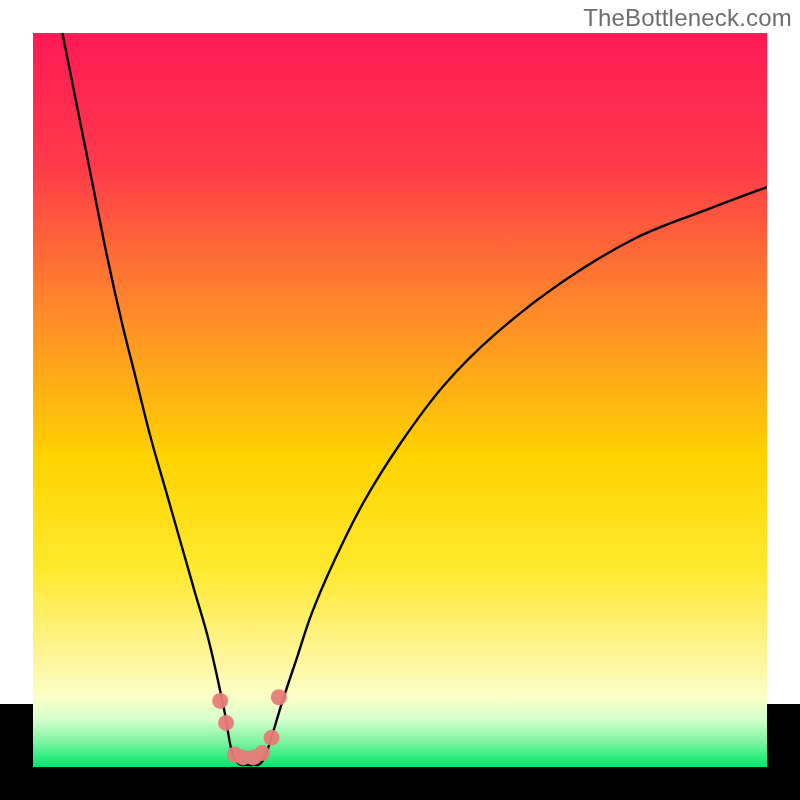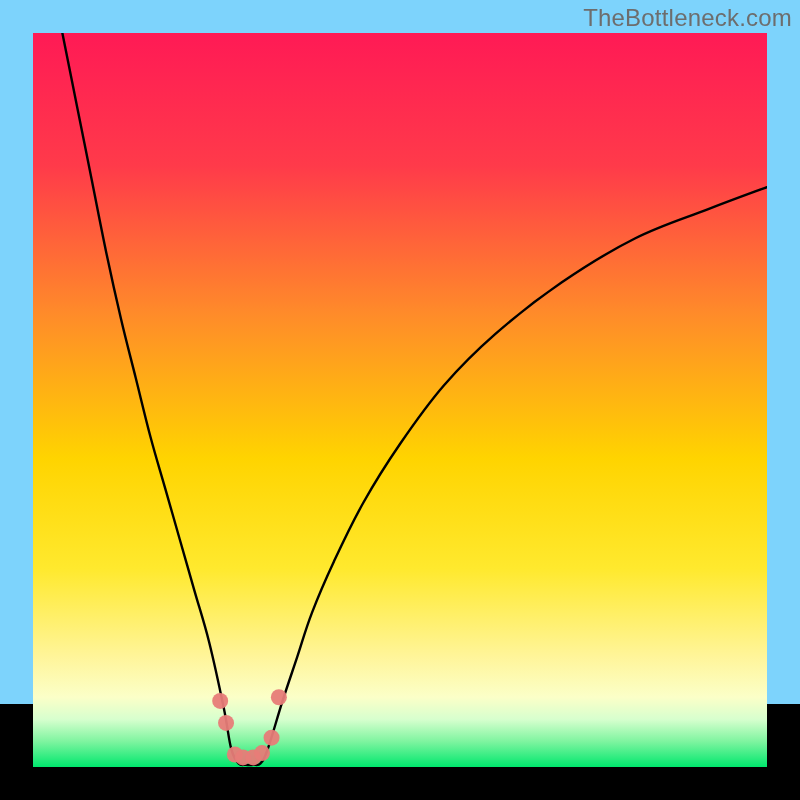--- a/index.html
+++ b/index.html
@@ -10,21 +10,21 @@
     background: #000;
     overflow: hidden;
     font-family: Arial, Helvetica, sans-serif;
   }
   .frame {
     position: absolute;
     left: 0;
     top: 0;
     width: 800px;
     height: 704px;
-    background: #7dd3fc;
+    background: #ffffff;
   }
   .plot {
     position: absolute;
     left: 33px;
     top: 33px;
     width: 734px;
     height: 734px;
     
   }
   .watermark {

